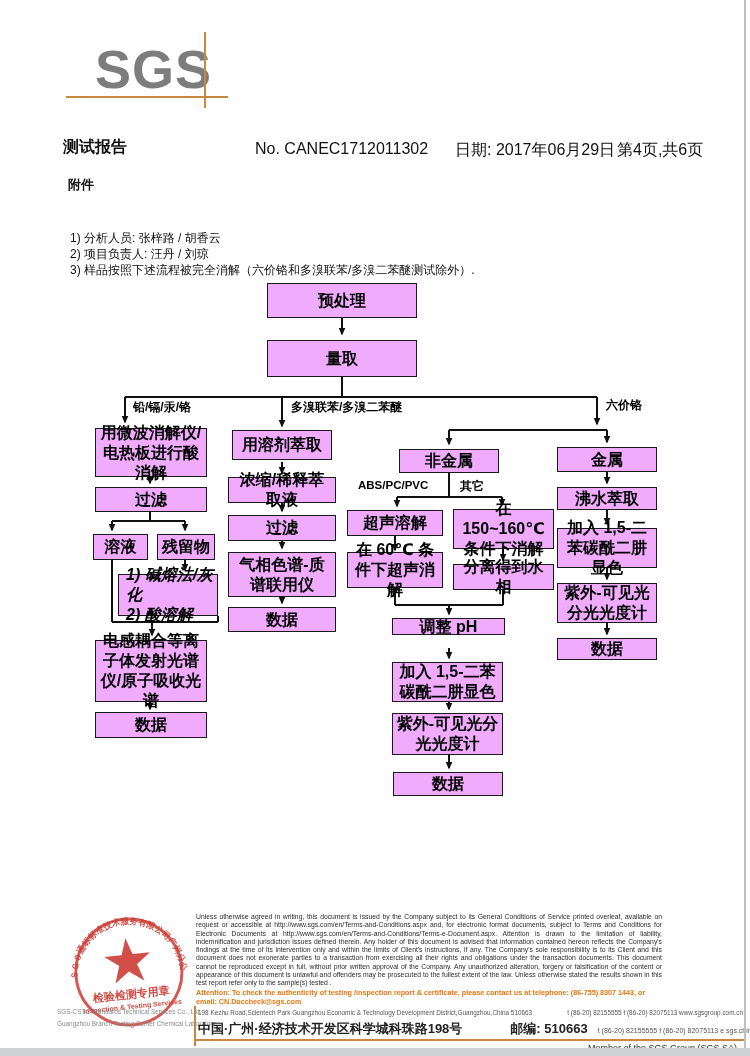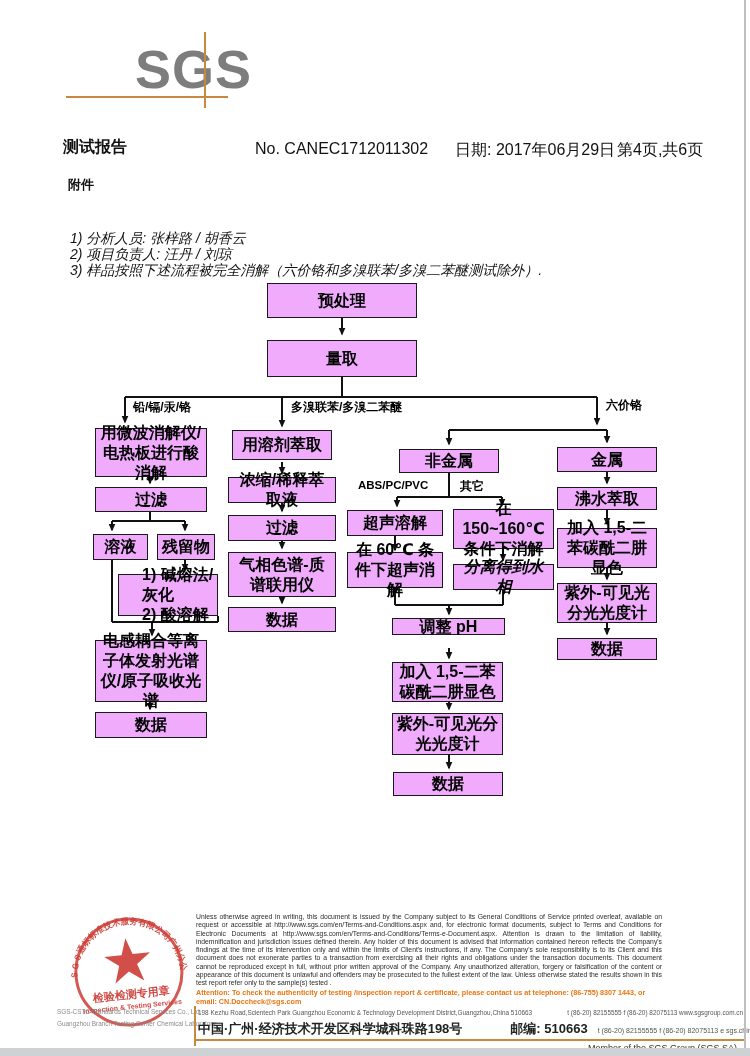--- a/index.html
+++ b/index.html
@@ -1,30 +1,30 @@
 <!DOCTYPE html>
 <html><head>
 <meta charset="utf-8">
 <style>
   html,body{margin:0;padding:0;background:#ffffff;}
   body{font-family:"Liberation Sans","DejaVu Sans",sans-serif;}
   #page{position:relative;width:750px;height:1056px;background:#ffffff;overflow:hidden;}
   .abs{position:absolute;}
   
-  .logo-text{font-size:54px;font-weight:700;color:#7d7d7d;letter-spacing:1px;line-height:1;margin-left:40px;}
+  .logo-text{font-size:54px;font-weight:700;color:#7d7d7d;letter-spacing:1px;line-height:1;}
   .tan-hline{background:#c9883f;height:2px;}
   .tan-vline{background:#c9883f;width:2px;}
   .report-title{font-size:16px;font-weight:700;color:#111;}
   .hdr-txt{font-size:16px;color:#111;}
   .attach-label{font-size:13px;font-weight:700;color:#111;}
   .flow-title{font-size:14px;font-weight:700;color:#111;text-align:center;width:750px;}
-  .note{font-size:14px;color:#111;line-height:16.5px;font-style:italic;}
+  .note{font-size:12px;color:#111;line-height:16.5px;}
   
   .fbox{position:absolute;border:1.6px solid #1a1a1a;background:#f0abfc;display:flex;align-items:center;justify-content:center;text-align:center;font-size:16px;font-weight:700;color:#000;line-height:1.25;padding:1px 3px;box-sizing:border-box;}
-  .fbox.left-align{justify-content:flex-start;text-align:left;white-space:pre-line;padding-left:23px;}
+  .fbox.left-align{justify-content:flex-start;text-align:left;white-space:pre-line;padding-left:7px;font-style:italic;}
   .blabel{position:absolute;font-size:12px;font-weight:700;color:#000;white-space:nowrap;}
   svg.wires{position:absolute;left:0;top:0;pointer-events:none;}
   
   .legal{font-size:6.8px;line-height:8.3px;color:#2b2b2b;text-align:justify;}
   .attention{font-size:7.2px;line-height:8.6px;color:#e87511;font-weight:700;}
   .addr-row{display:flex;align-items:baseline;white-space:nowrap;color:#333;}
   .addr-en{font-size:6.4px;color:#555;}
   .addr-cn{font-size:13px;font-weight:700;color:#222;}
   .member{font-size:9px;color:#333;}
   .company-gray{font-size:6.4px;color:#8a8a8a;line-height:8px;white-space:nowrap;}
@@ -129,21 +129,21 @@
   <div class="fbox" style="left:228px;top:515px;width:108px;height:26px;">过滤</div>
   <div class="fbox" style="left:228px;top:552px;width:108px;height:45px;">气相色谱-质谱联用仪</div>
   <div class="fbox" style="left:228px;top:607px;width:108px;height:25px;">数据</div>
 
   <div class="fbox" style="left:399px;top:449px;width:100px;height:24px;">非金属</div>
   <div class="blabel" style="left:358px;top:479px;font-size:11.5px;">ABS/PC/PVC</div>
   <div class="blabel" style="left:460px;top:478px;">其它</div>
   <div class="fbox" style="left:347px;top:510px;width:96px;height:26px;">超声溶解</div>
   <div class="fbox" style="left:453px;top:509px;width:101px;height:40px;">在 150~160℃ 条件下消解</div>
   <div class="fbox" style="left:347px;top:552px;width:96px;height:36px;">在 60℃ 条件下超声消解</div>
-  <div class="fbox" style="left:453px;top:564px;width:101px;height:26px;font-style:italic;">分离得到水相</div>
+  <div class="fbox" style="left:453px;top:564px;width:101px;height:26px;">分离得到水相</div>
   <div class="fbox" style="left:392px;top:618px;width:113px;height:17px;">调整 pH</div>
   <div class="fbox" style="left:392px;top:662px;width:111px;height:40px;">加入 1,5-二苯碳酰二肼显色</div>
   <div class="fbox" style="left:392px;top:713px;width:111px;height:42px;">紫外-可见光分光光度计</div>
   <div class="fbox" style="left:393px;top:772px;width:110px;height:24px;">数据</div>
 
   <div class="fbox" style="left:557px;top:447px;width:100px;height:25px;">金属</div>
   <div class="fbox" style="left:557px;top:487px;width:100px;height:23px;">沸水萃取</div>
   <div class="fbox" style="left:557px;top:528px;width:100px;height:40px;">加入 1,5-二苯碳酰二肼显色</div>
   <div class="fbox" style="left:557px;top:583px;width:100px;height:40px;">紫外-可见光分光光度计</div>
   <div class="fbox" style="left:557px;top:638px;width:100px;height:22px;">数据</div>

